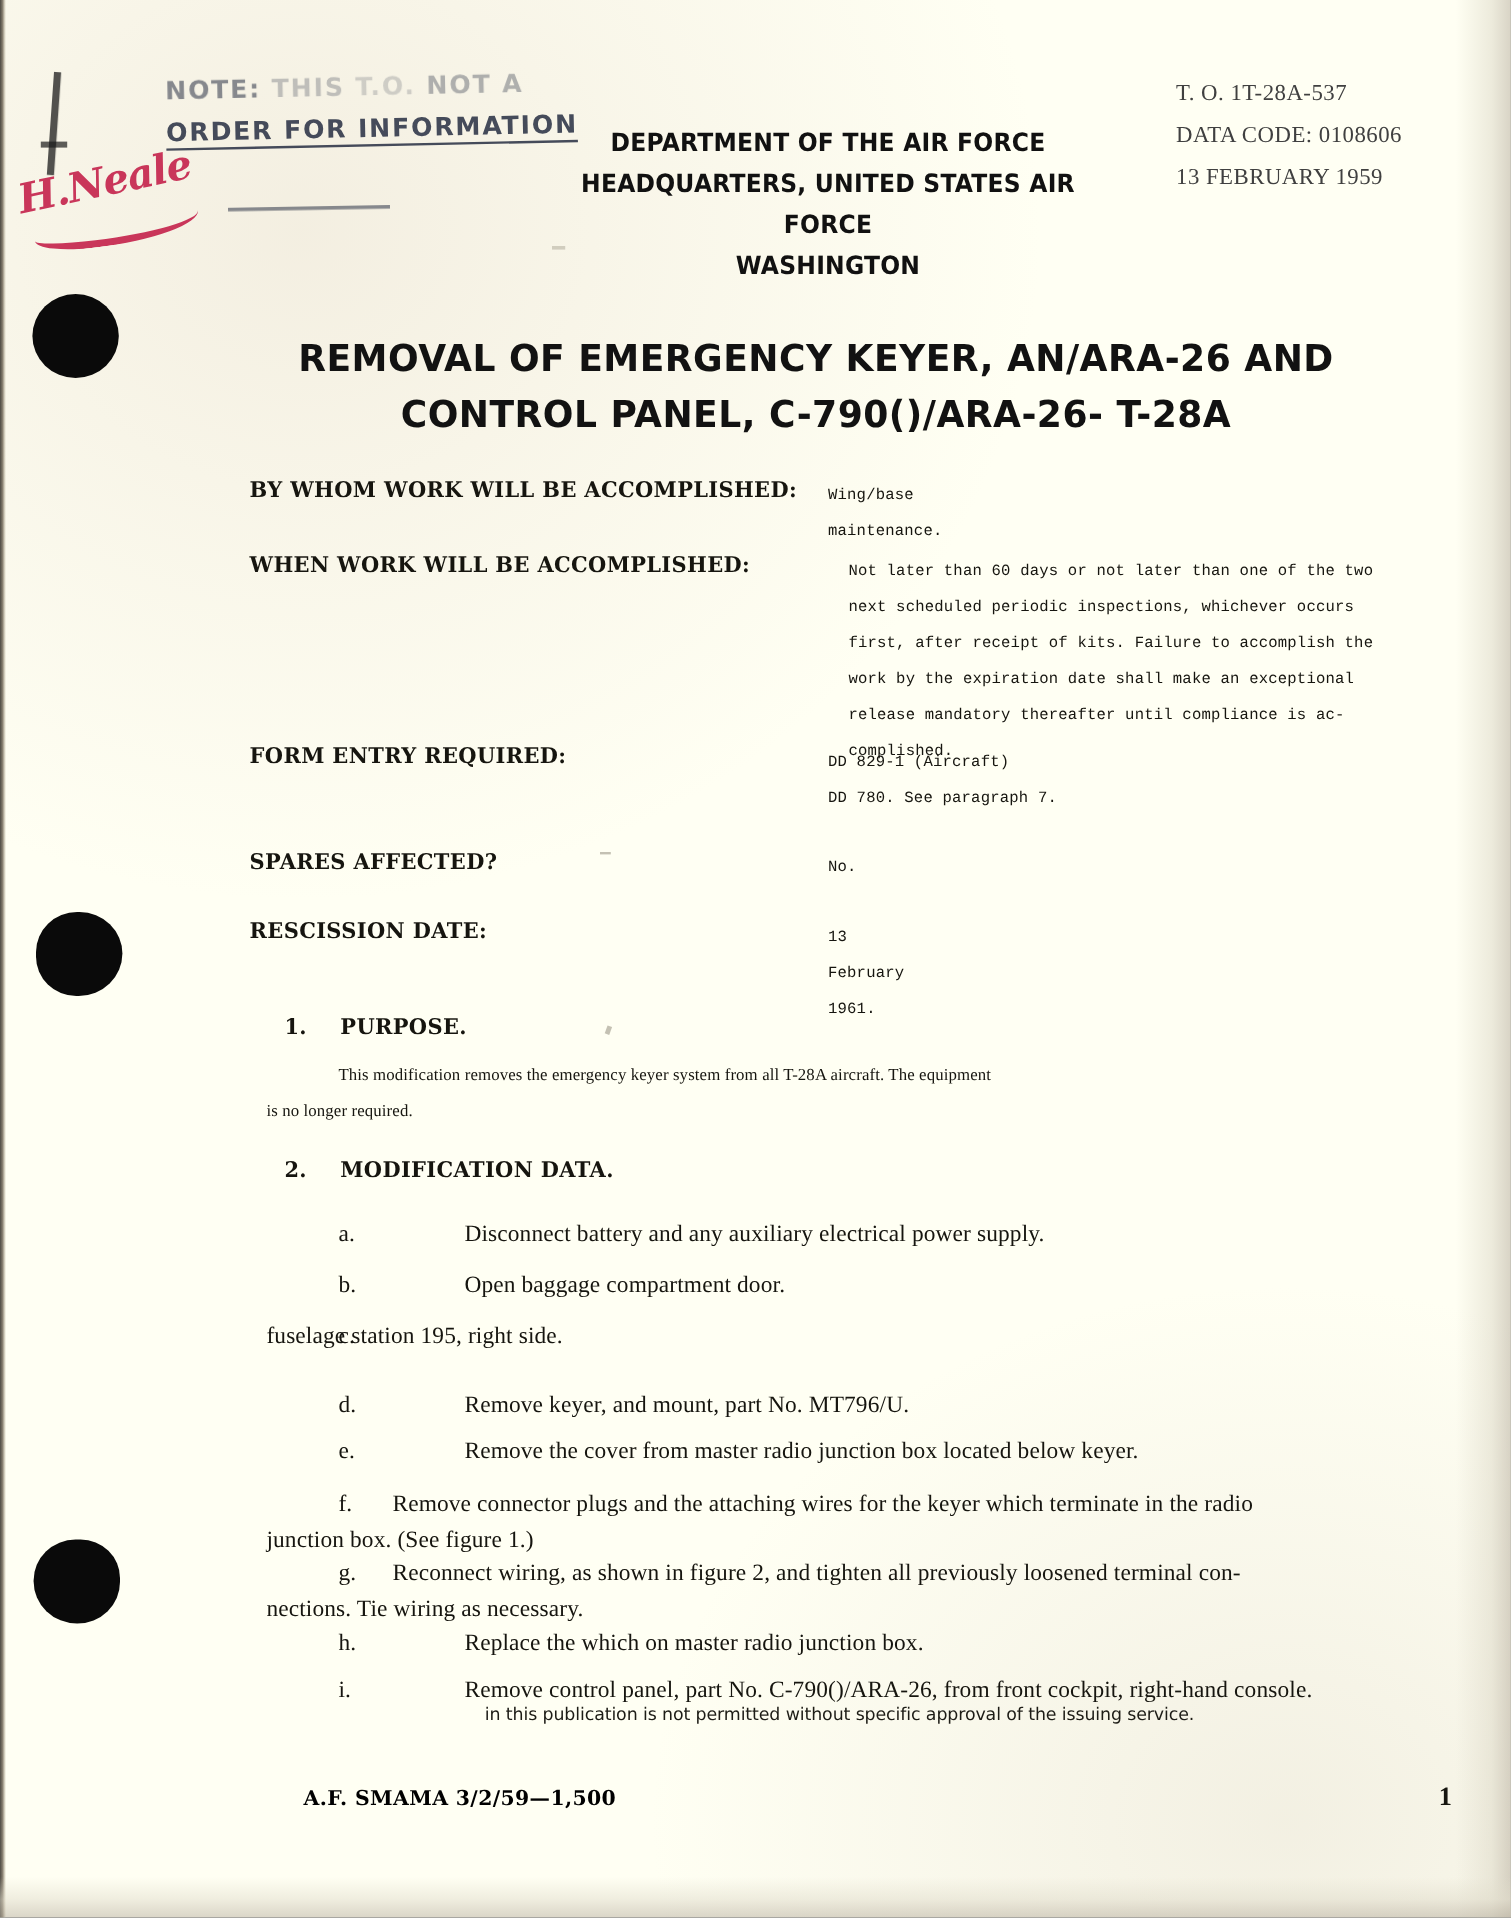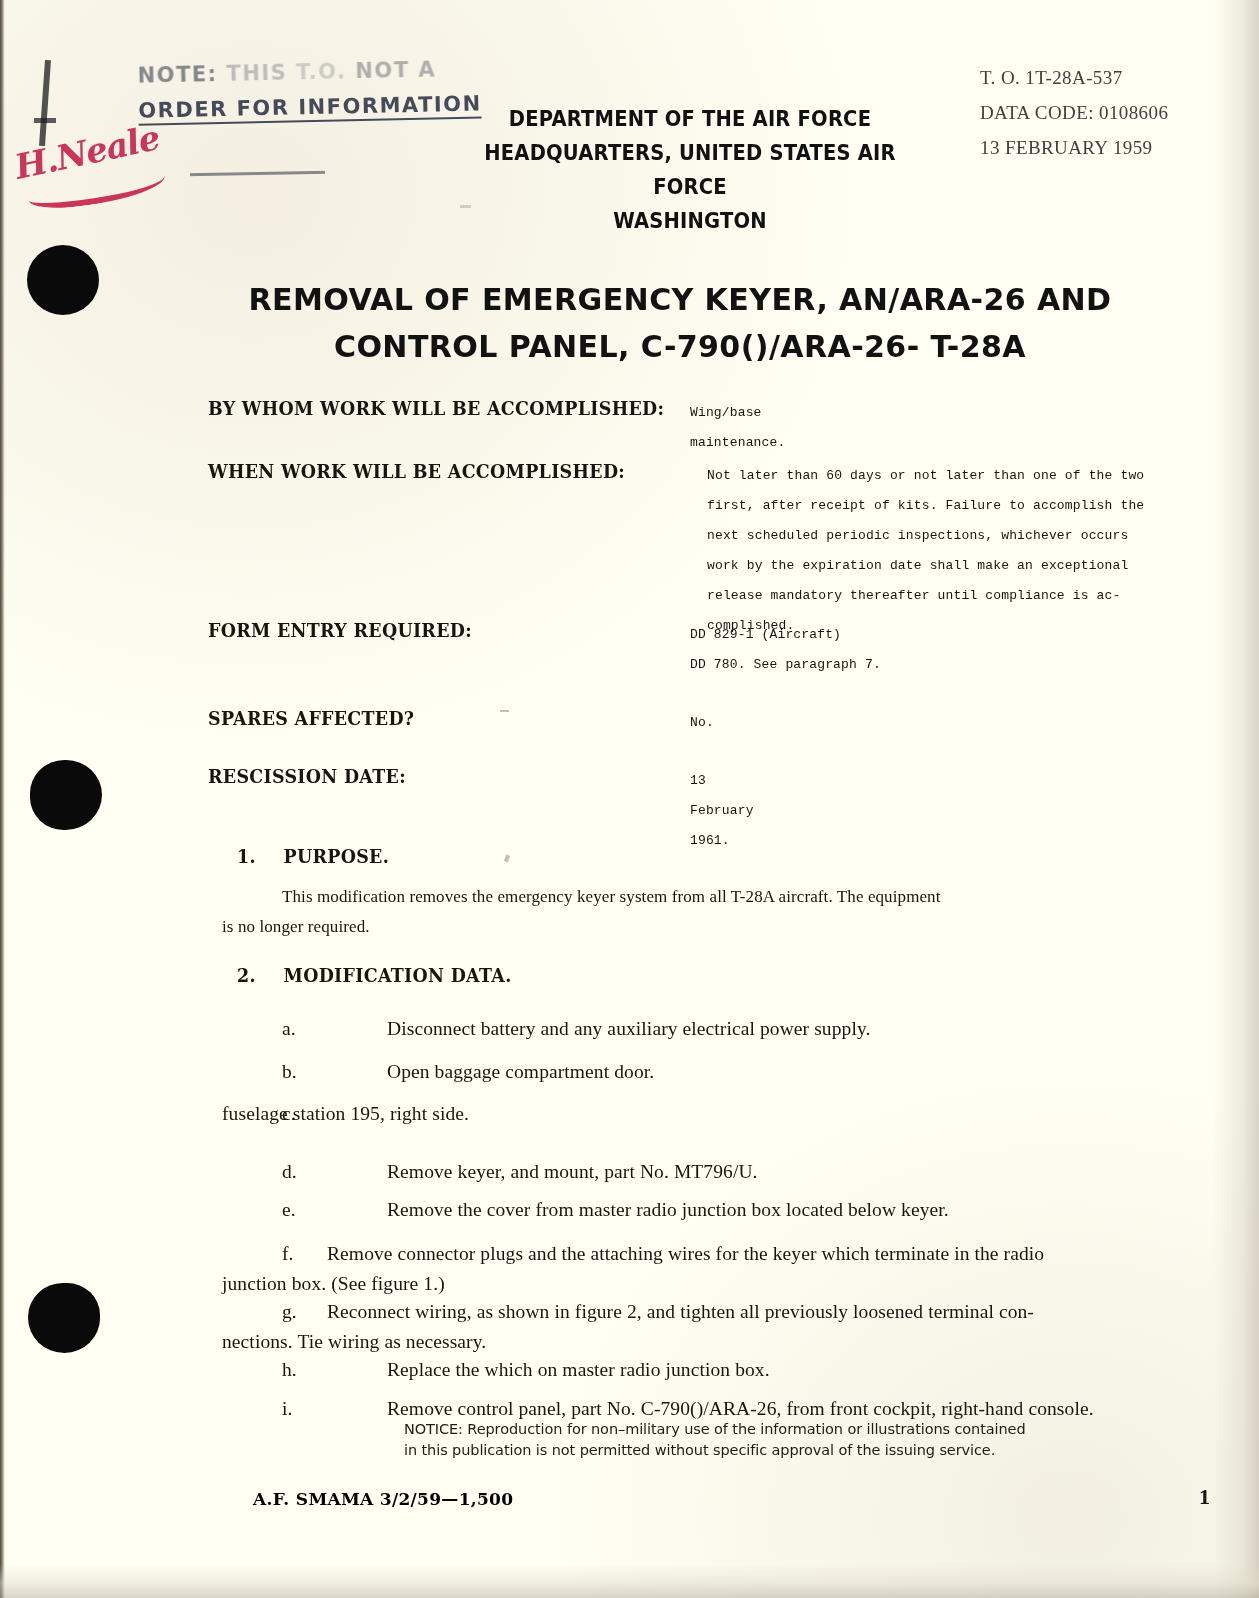--- a/index.html
+++ b/index.html
@@ -218,21 +218,21 @@
     font-size: 18px;
     letter-spacing: .3px;
     transform: scaleX(.97);
     transform-origin: left top;
   }
   .sec-head .num { display: inline-block; width: 48px; }
 
   .para {
     position: absolute;
     font-family: "Liberation Serif", serif;
-    font-size: 17px;
+    font-size: 14px;
     line-height: 30px;
     letter-spacing: .1px;
   }
   .para .ln { display: block; white-space: nowrap; }
 
   .item {
     position: absolute;
     font-family: "Liberation Serif", serif;
     font-size: 19.5px;
     line-height: 30px;
@@ -352,22 +352,22 @@
 
   <div class="field f-bywhom">
     <div class="lbl">BY WHOM WORK WILL BE ACCOMPLISHED:</div>
     <div class="val">Wing/base maintenance.</div>
   </div>
 
   <div class="field f-when">
     <div class="lbl">WHEN WORK WILL BE ACCOMPLISHED:</div>
     <div class="val wide">
       <span class="ln">Not later than  60 days  or not later than one of the  two</span>
+      <span class="ln">next scheduled periodic inspections,  whichever occurs</span>
       <span class="ln">first,  after receipt of kits.   Failure  to accomplish the</span>
-      <span class="ln">next scheduled periodic inspections,  whichever occurs</span>
       <span class="ln">work by the  expiration date  shall make an  exceptional</span>
       <span class="ln">release  mandatory  thereafter  until  compliance  is ac-</span>
       <span class="ln">complished.</span>
     </div>
   </div>
 
   <div class="field f-form">
     <div class="lbl">FORM ENTRY REQUIRED:</div>
     <div class="val">
       <span class="ln">DD 829-1 (Aircraft)</span>
@@ -456,21 +456,20 @@
   </div>
 
   <div class="item it-i">
     <span class="mk">i.</span>
     <span class="bd">
       <span class="ln first">Remove control panel, part No. C-790()/ARA-26, from front cockpit,  right-hand console.</span>
     </span>
   </div>
 
   <div class="notice">
-    <span class="ln">NOTICE:  Reproduction for non–military use of the information or illustrations contained</span>
     <span class="ln">in this publication is not permitted without specific approval of the issuing service.</span>
   </div>
 
   <div class="imprint">A.F. SMAMA 3/2/59—1,500</div>
   <div class="pageno">1</div>
 
   <div class="scan-edge-left"></div>
   <div class="scan-edge-right"></div>
   <div class="scan-edge-bottom"></div>
 

